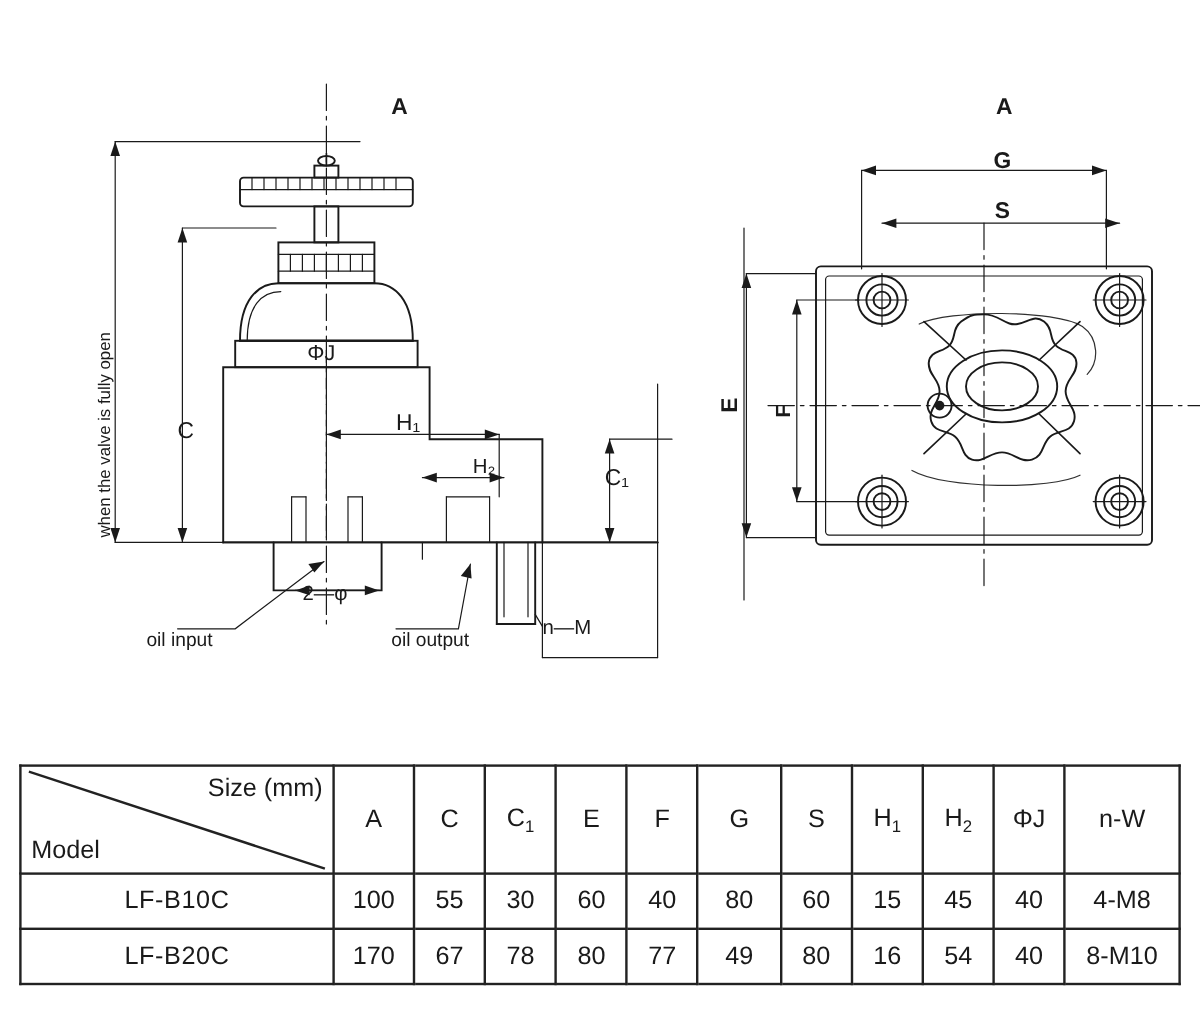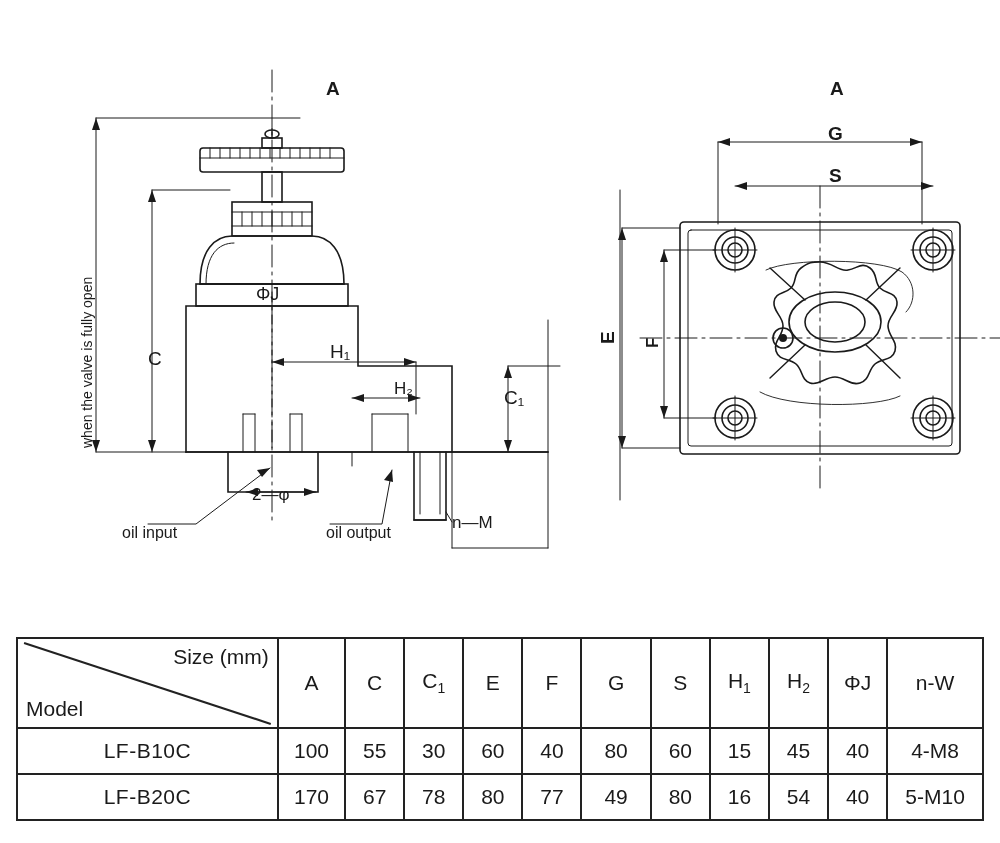--- a/index.html
+++ b/index.html
@@ -426,19 +426,19 @@
           <td>170</td>
           <td>67</td>
           <td>78</td>
           <td>80</td>
           <td>77</td>
           <td>49</td>
           <td>80</td>
           <td>16</td>
           <td>54</td>
           <td>40</td>
-          <td>5-M10</td>
+          <td>8-M10</td>
         </tr>
       </tbody>
     </table>
   </div>
 
 </div>
 
 </body></html>

